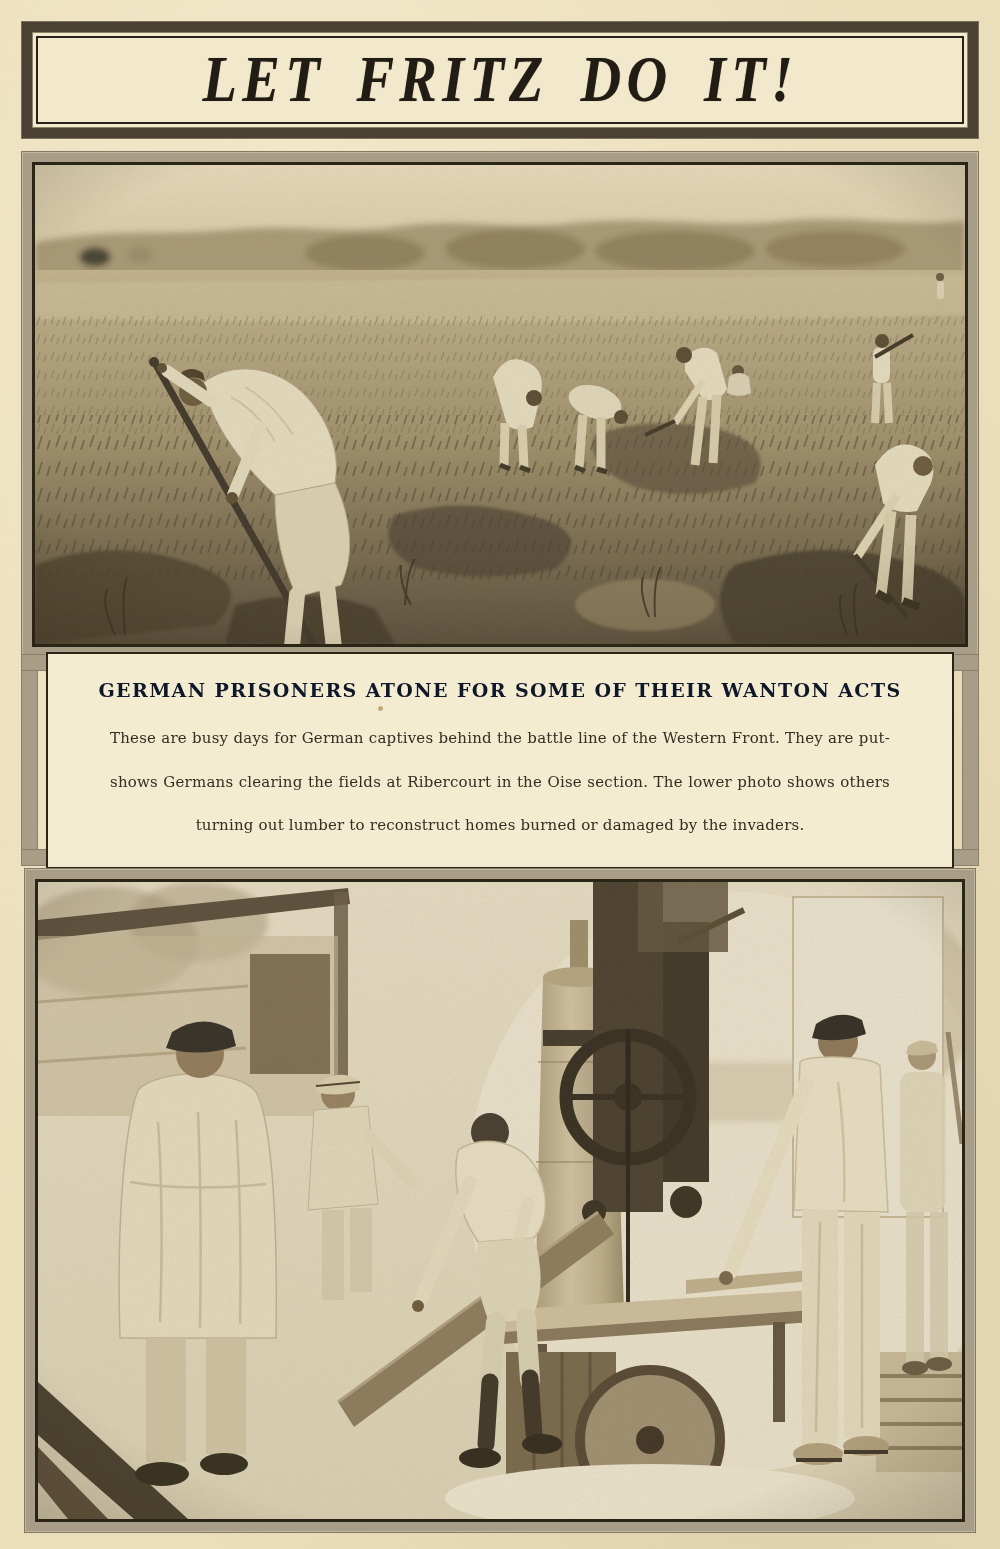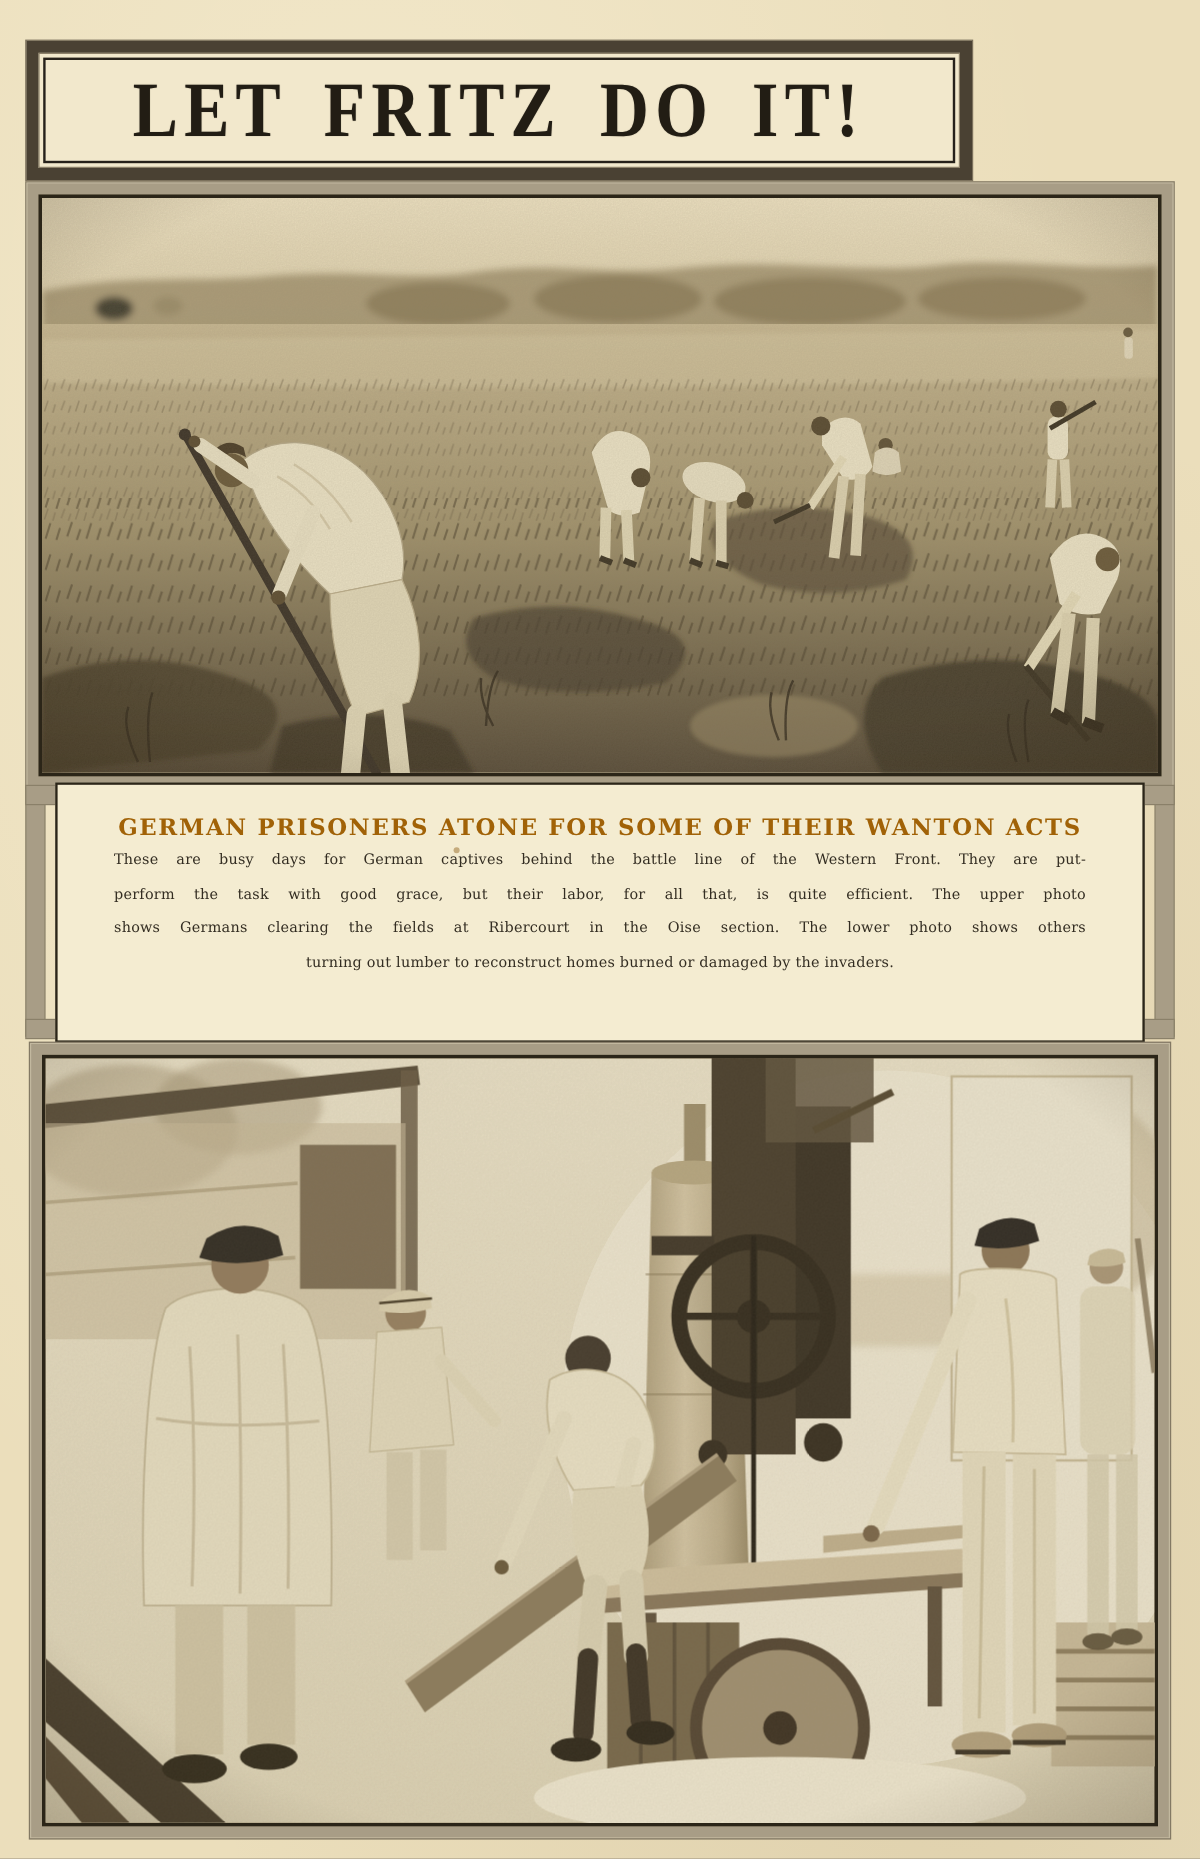--- a/index.html
+++ b/index.html
@@ -10,25 +10,26 @@
     margin:0 auto;
     background:#ebdebb;
     background-image:
       radial-gradient(ellipse at 30% 20%, rgba(255,250,230,.35), rgba(0,0,0,0) 60%),
       radial-gradient(ellipse at 80% 90%, rgba(120,95,50,.10), rgba(0,0,0,0) 55%);
     font-family:"DejaVu Serif","Liberation Serif",serif;
     overflow:hidden;
   }
   
   .title-box{
-    position:absolute;left:22px;top:34px;width:788px;height:116px;
+    position:absolute;left:22px;top:22px;width:956px;height:116px;
     background:#f2e8cc;
     border:10px solid #4a4133;
     box-sizing:border-box;
     box-shadow:0 0 0 1px #7c715c, inset 0 0 0 1px #8d816a;
+    font-style:italic;
   }
   .title-box .inner{
     position:absolute;inset:4px;
     border:2px solid #26211a;
     display:flex;align-items:center;justify-content:center;
   }
   .title-box h1{
     margin:0;
     font-family:"Liberation Serif","DejaVu Serif",serif;
     font-weight:bold;
@@ -60,31 +61,31 @@
   .frame-photo2{left:25px;top:869px;width:950px;height:663px;}
   
   .caption-box{
     position:absolute;left:46px;top:652px;width:908px;height:217px;
     background:#f4ecd1;
     border:2px solid #2b2518;
     box-sizing:border-box;
     color:#2e2920;
   }
   .caption-box h2{
-    margin:25px 0 2px 0;
+    margin:25px 0 24px 0;
     text-align:center;
     font-size:19px;
     font-weight:bold;
     letter-spacing:1.4px;
-    color:#a16207;
+    color:#0f172a;
   }
   .cap-line{
-    margin:1px;
+    margin:16px;
     padding:0 46px;
-    font-size:12px;
+    font-size:15px;
     line-height:27.6px;
     letter-spacing:.2px;
     color:#332d22;
   }
   .cap-line.just{text-align:justify;text-align-last:justify;}
   .cap-line.center{text-align:center;}
   
   .side-band{
     position:absolute;top:657px;height:206px;width:15px;
     background:#a89d86;
@@ -257,21 +258,20 @@
     </div>
   </div>
 
   <div class="side-band left"></div>
   <div class="side-band right"></div>
 
   <div class="caption-box">
     <div class="fox" style="left:330px;top:52px;width:5px;height:5px;"></div>
     <h2>GERMAN PRISONERS ATONE FOR SOME OF THEIR WANTON ACTS</h2>
     <p class="cap-line just">These are busy days for German captives behind the battle line of the Western Front.  They are put-</p>
-    <p class="cap-line just">perform the task with good grace, but their labor, for all that, is quite efficient.  The upper photo</p>
     <p class="cap-line just">shows Germans clearing the fields at Ribercourt in the Oise section.  The lower photo shows others</p>
     <p class="cap-line center">turning out lumber to reconstruct homes burned or damaged by the invaders.</p>
   </div>
 
   <div class="photo-frame frame-photo2">
     <div class="photo-inner">
       <svg width="924" height="637" viewBox="0 0 924 637" role="img">
         <title>German prisoners turning out lumber at a band-saw mill</title>
         <defs>
           <linearGradient id="bg2" x1="0" y1="0" x2="0" y2="1">

